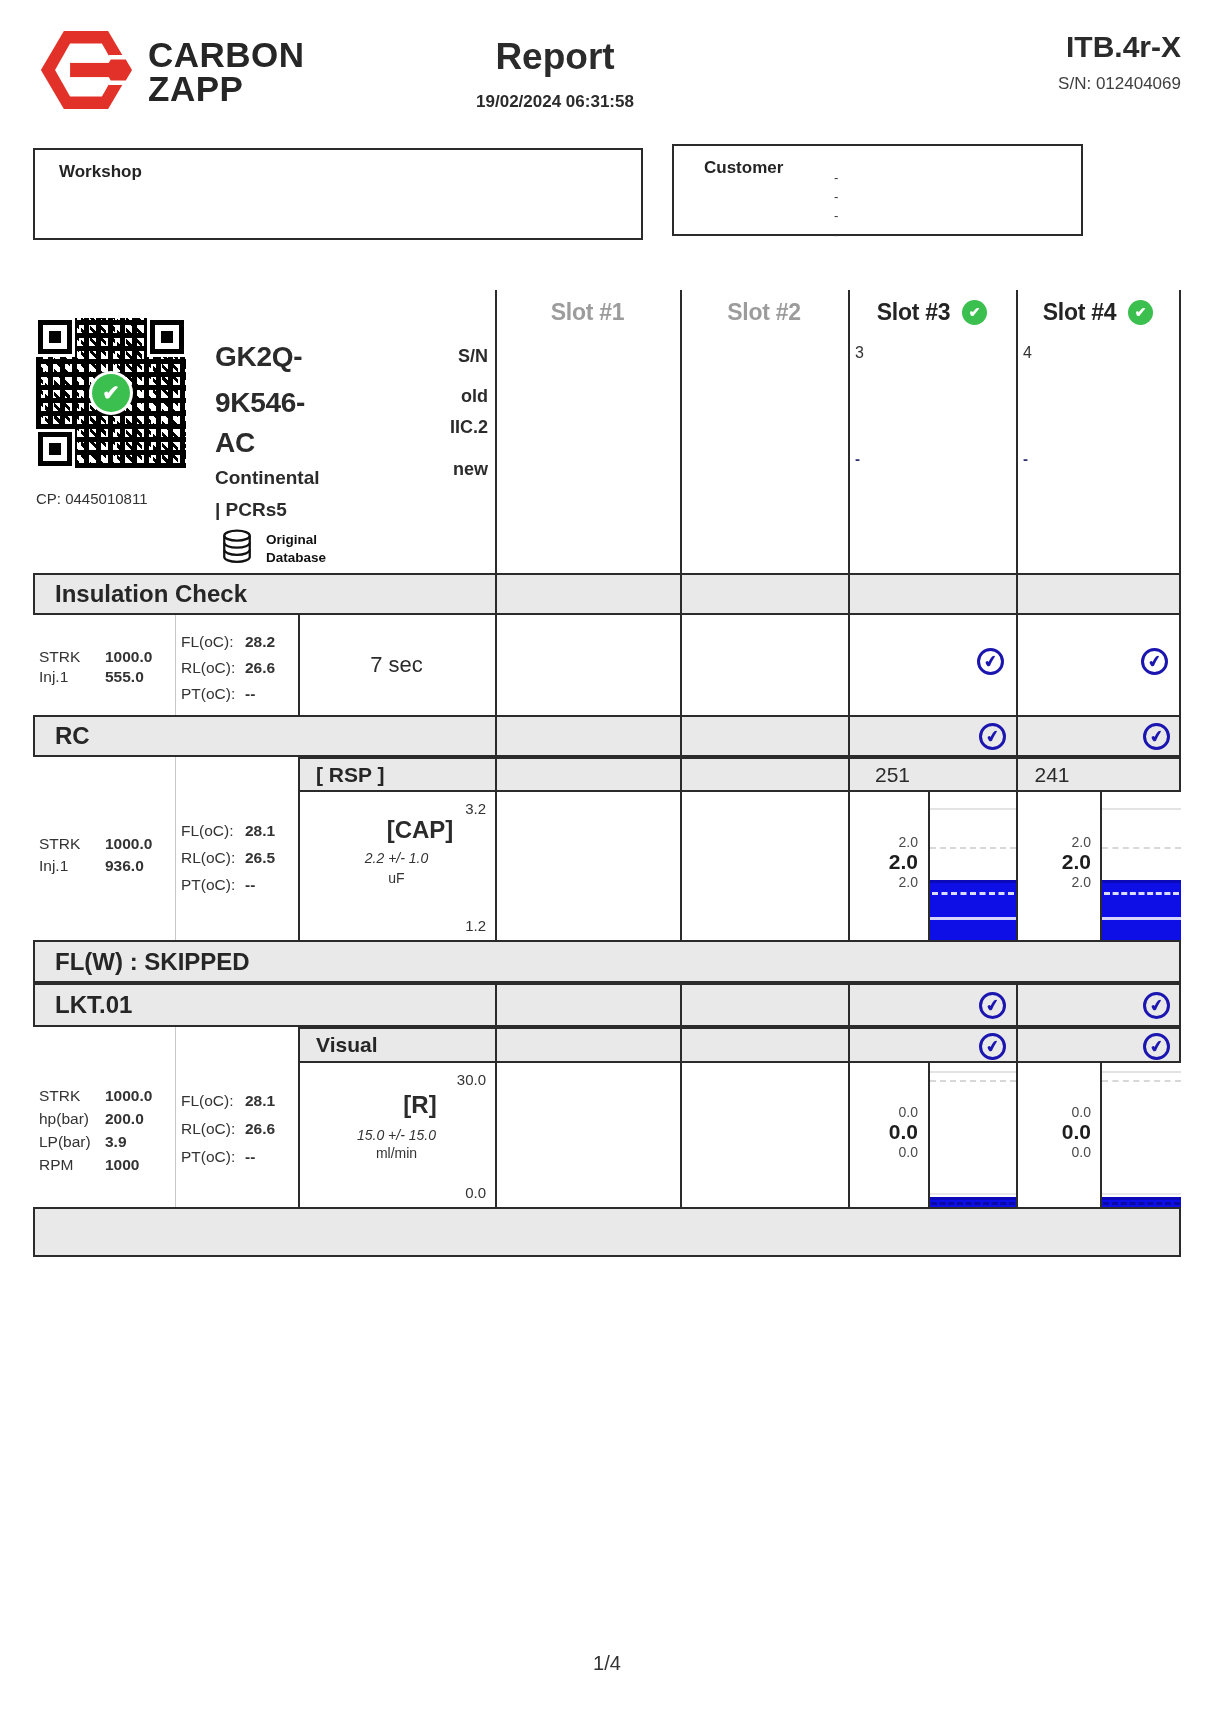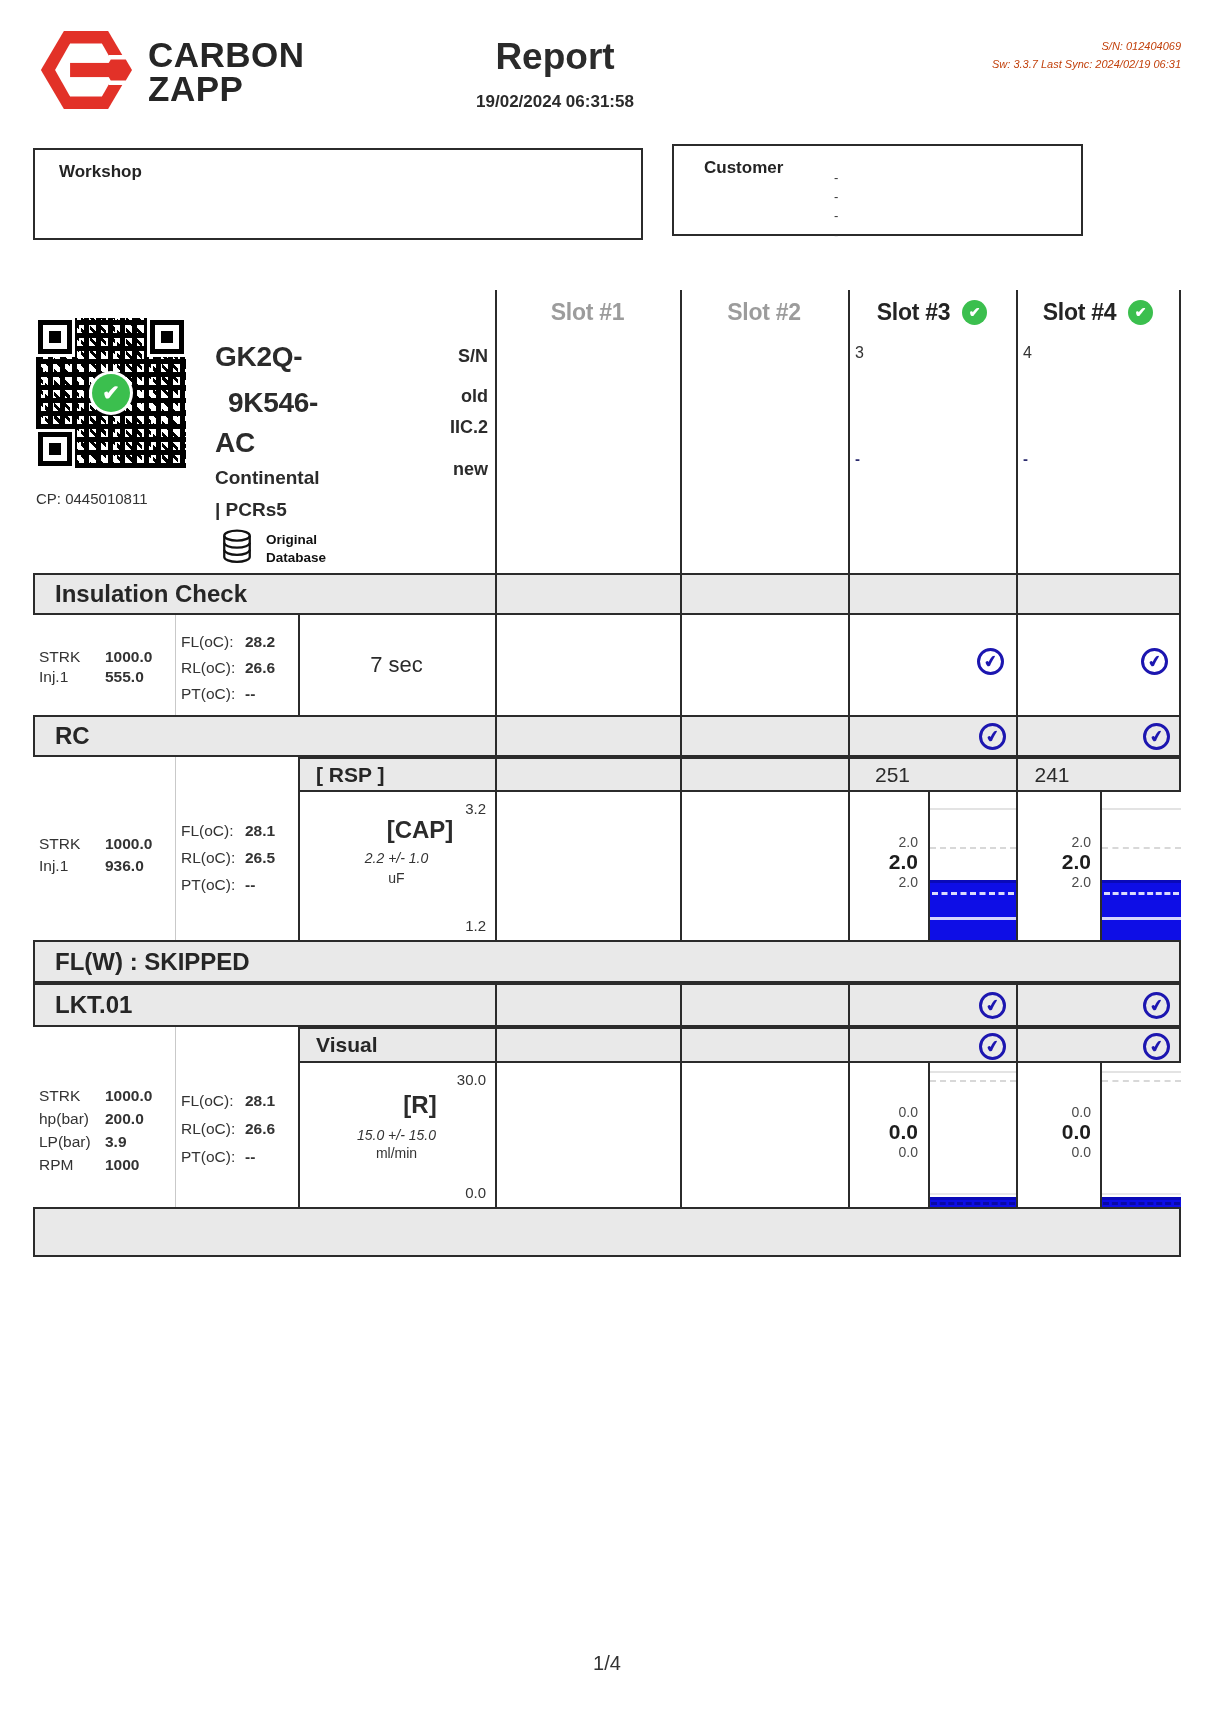--- a/index.html
+++ b/index.html
@@ -7,21 +7,21 @@
        font-family:"Liberation Sans",sans-serif;color:#242424;}
   .abs{position:absolute;}
   .tr{text-align:right;}
   .tc{text-align:center;}
 
   
   .brand-text{font-size:35px;font-weight:900;line-height:.97;color:#262626;letter-spacing:.5px;}
   .report-title{font-size:37px;font-weight:bold;color:#2b2b2b;}
   .report-date{font-size:17px;font-weight:bold;color:#2b2b2b;}
   .dev-model{font-size:30px;font-weight:bold;color:#2b2b2b;}
-  .dev-line{font-size:11px;color:#c2410c;font-style:italic;}
+  .dev-line{font-size:17px;color:#404040;}
 
   
   .ibox{border:2px solid #2b2b2b;box-sizing:border-box;background:#fff;}
   .ibox-label{font-size:17px;font-weight:bold;}
   .dashcol div{line-height:19px;font-size:13px;color:#333;}
 
   
   .vl{position:absolute;top:0;bottom:0;width:2px;background:#2b2b2b;}
   .vll{position:absolute;top:0;bottom:0;width:1px;background:#c9c9c9;}
   .slot-cell{position:absolute;display:flex;align-items:center;justify-content:center;gap:12px;}
@@ -110,22 +110,22 @@
 </div>
 <div class="abs brand-text" style="left:148px;top:38px">
   <div>CARBON</div>
   <div>ZAPP</div>
 </div>
 <div class="abs tc" style="left:420px;top:36px;width:270px">
   <div class="report-title">Report</div>
   <div class="report-date" style="margin-top:14px">19/02/2024 06:31:58</div>
 </div>
 <div class="abs tr" style="left:700px;top:30px;width:481px">
+  <div class="dev-model">ITB.4r-X</div>
   <div class="dev-line" style="margin-top:10px">S/N: 012404069</div>
-  <div class="dev-line" style="margin-top:6px">Sw: 3.3.7 Last Sync: 2024/02/19 06:31</div>
 </div>
 
 <div class="abs ibox" style="left:33px;top:148px;width:610px;height:92px">
   <div class="ibox-label" style="margin:12px 0 0 24px">Workshop</div>
 </div>
 <div class="abs ibox" style="left:672px;top:144px;width:411px;height:92px">
   <div class="ibox-label" style="margin:12px 0 0 30px;display:inline-block">Customer</div>
   <div class="abs dashcol" style="left:160px;top:22px">
     <div>-</div>
     <div>-</div>
@@ -177,21 +177,21 @@
   <div class="fnd" style="left:2px;bottom:2px">
       <i></i>
     </div>
   <div class="qr-check" style="left:56px;top:56px">
       <span>✔</span>
     </div>
 </div>
 <div class="abs" style="left:36px;top:490px;font-size:15px;color:#333">CP: 0445010811</div>
 
 <div class="abs part-code" style="left:215px;top:341px">GK2Q-</div>
-<div class="abs part-code" style="left:228px;top:387px">9K546-</div>
+<div class="abs part-code" style="left:215px;top:387px">9K546-</div>
 <div class="abs part-code" style="left:215px;top:427px">AC</div>
 <div class="abs part-sub" style="left:215px;top:467px">Continental</div>
 <div class="abs part-sub" style="left:215px;top:499px">| PCRs5</div>
 
 <div class="abs part-rowlab tr" style="left:380px;top:346px;width:108px">S/N</div>
 <div class="abs part-rowlab tr" style="left:380px;top:386px;width:108px">old</div>
 <div class="abs part-rowlab tr" style="left:380px;top:417px;width:108px">IIC.2</div>
 <div class="abs part-rowlab tr" style="left:380px;top:459px;width:108px">new</div>
 
 <div class="abs" style="left:220px;top:528px">

